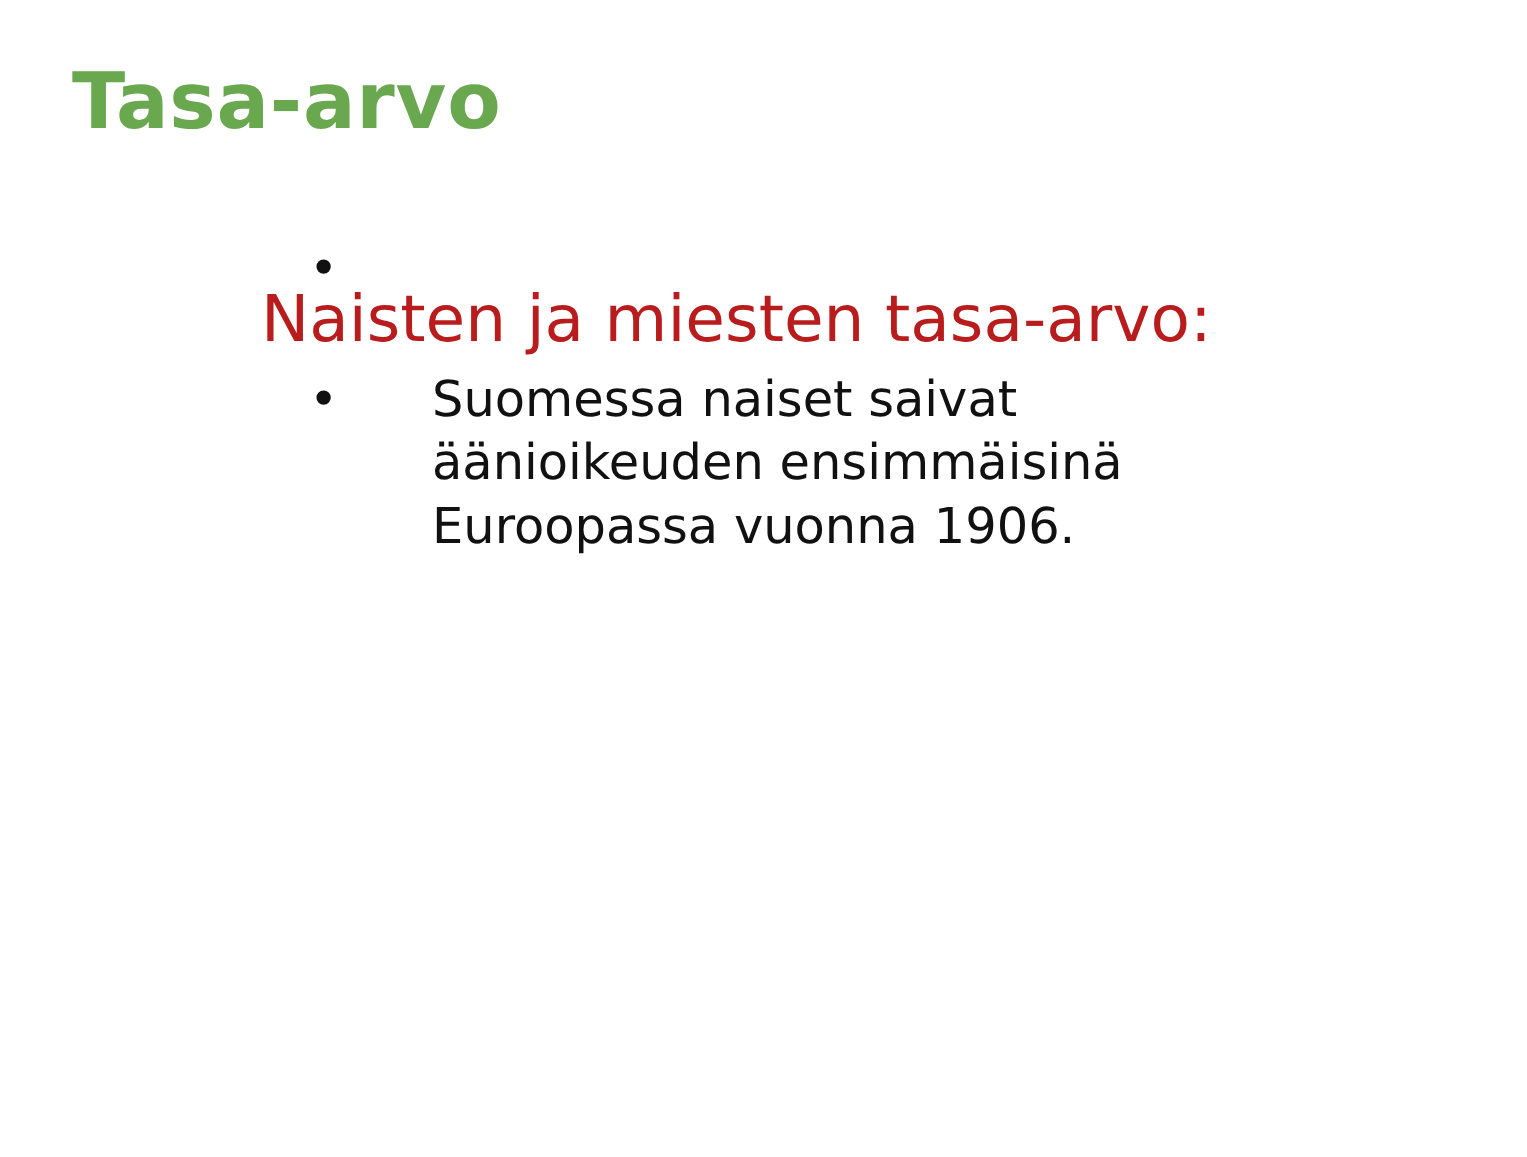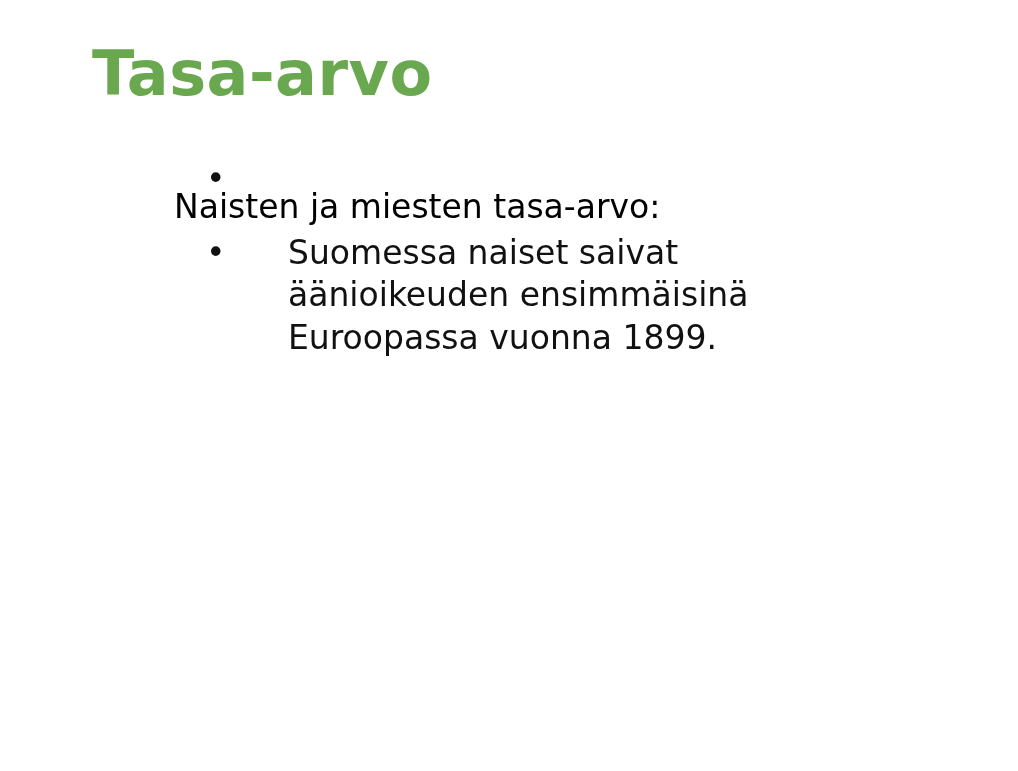--- a/index.html
+++ b/index.html
@@ -17,27 +17,26 @@
   .slide {
     position: relative;
     width: 1018px;
     height: 771px;
     background: #ffffff;
   }
   .slide-title {
     position: absolute;
     left: 48px;
     top: 40px;
-    font-size: 62px;
+    font-size: 52px;
     font-weight: bold;
     color: #6aa84f;
     letter-spacing: 0.5px;
     line-height: 1.1;
     white-space: nowrap;
-    margin-left: 44px;
   }
   .body-block {
     position: absolute;
     left: 170px;
     top: 158px;
     width: 800px;
   }
   .bullet-list {
     list-style: none;
     margin: 0;
@@ -57,23 +56,23 @@
     top: 0;
     font-size: 33px;
     line-height: 1.28;
     color: #111111;
   }
   .bullet-text {
     display: block;
     max-width: 620px;
   }
   .intertext {
-    font-size: 33px;
+    font-size: 43px;
     line-height: 1.28;
-    color: #000000;
+    color: #b91c1c;
     margin-top: 28px;
     margin-bottom: 4px;
     padding-left: 4px;
   }
   .group-two {
     margin-top: 0;
   }
 </style>
 </head>
 <body>
@@ -88,18 +87,18 @@
       <li class="bullet-item">
         <span class="bullet-dot">•</span>
       </li>
     </ul>
 
     <div class="intertext">Naisten ja miesten tasa-arvo:</div>
 
     <ul class="bullet-list group-two">
       <li class="bullet-item">
         <span class="bullet-dot">•</span>
-        <span class="bullet-text">Suomessa naiset saivat äänioikeuden ensimmäisinä Euroopassa vuonna 1899.</span>
+        <span class="bullet-text">Suomessa naiset saivat äänioikeuden ensimmäisinä Euroopassa vuonna 1906.</span>
       </li>
     </ul>
 
   </div>
 </div>
 
 </body></html>

